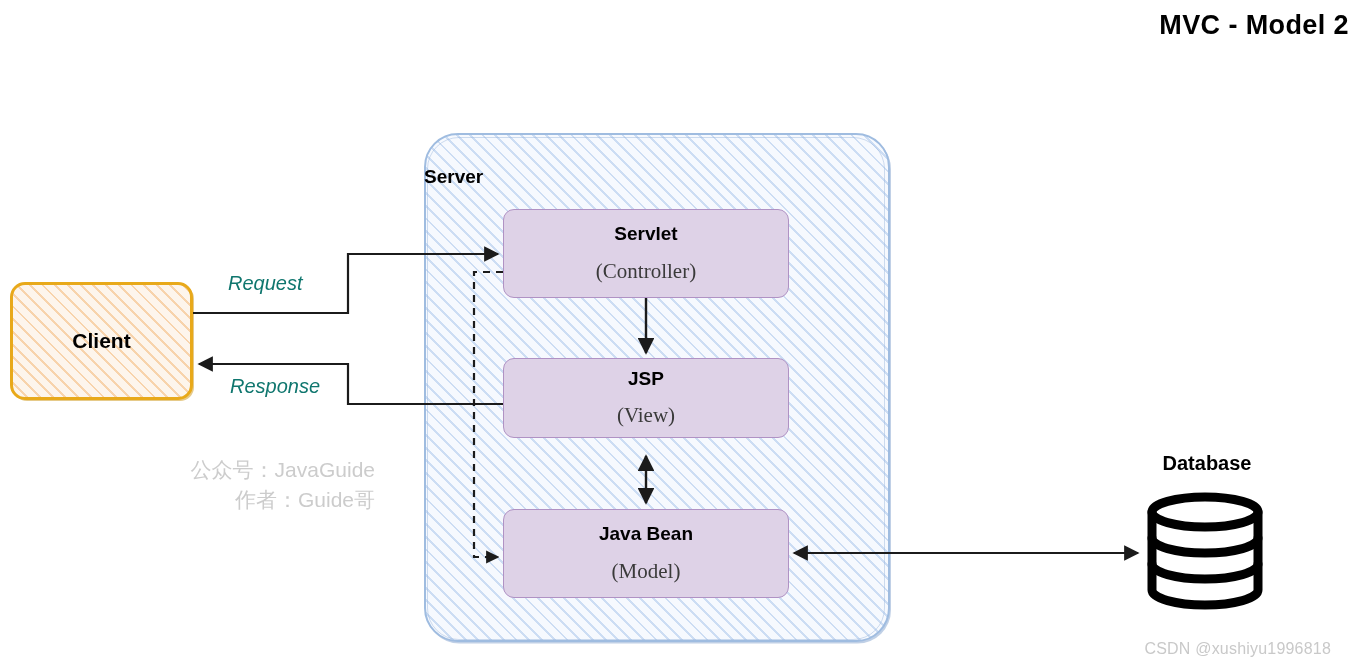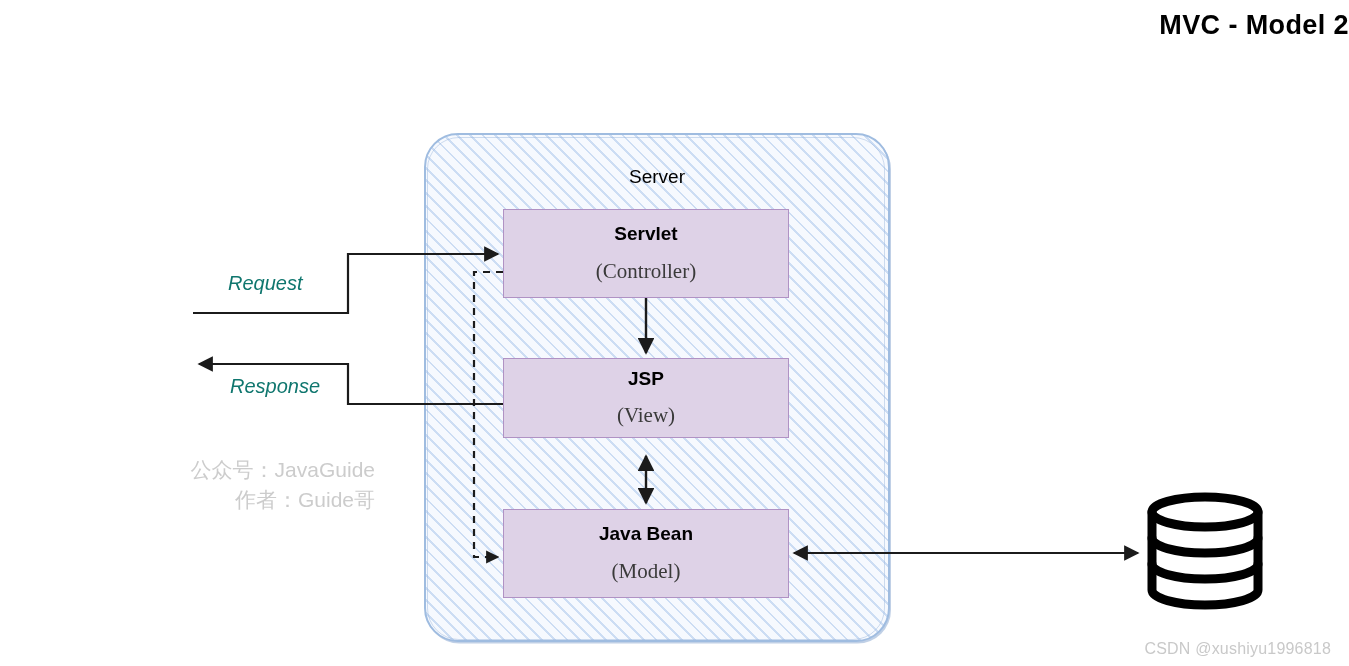--- a/index.html
+++ b/index.html
@@ -58,35 +58,35 @@
     left: 1px; top: 2px; right: 3px; bottom: 0px;
     border-radius: 32px;
     border: 1px solid rgba(150,180,220,0.45);
     pointer-events: none;
   }
   #server-label {
     position: absolute;
     left: 0;
     top: 166px;
     width: 1349px;
-    text-align: center;
+    text-align: left;
     font-size: 19px;
-    font-weight: normal;
+    font-weight: bold;
     color: #000000;
     z-index: 6;
   }
   
   #server-label { left: 424px; width: 466px; }
 
   
   .mvc-box {
     position: absolute;
     background: #ded2e7;
     border: 1.6px solid #b092c4;
-    border-radius: 0;
+    border-radius: 11px;
     box-sizing: border-box;
     display: flex;
     flex-direction: column;
     align-items: center;
     justify-content: center;
     z-index: 4;
   }
   .mvc-title {
     font-size: 19px;
     font-weight: bold;
@@ -212,21 +212,25 @@
   <div class="mvc-box" id="box-jsp">
     <div class="mvc-title">JSP</div>
     <div class="mvc-sub">(View)</div>
   </div>
 
   <div class="mvc-box" id="box-bean">
     <div class="mvc-title">Java Bean</div>
     <div class="mvc-sub">(Model)</div>
   </div>
 
-
+  <div id="client-box">
+    <span id="client-label">Client</span>
+  </div>
+
+  <div id="db-label">Database</div>
   <svg id="db-icon" viewBox="0 0 124 118">
     <g fill="none" stroke="#000000" stroke-width="9" stroke-linecap="round">
       <ellipse cx="62" cy="20" rx="53" ry="15"></ellipse>
       <path d="M9 20 L9 98 A53 15 0 0 0 115 98 L115 20"></path>
       <path d="M9 46 A53 15 0 0 0 115 46"></path>
       <path d="M9 72 A53 15 0 0 0 115 72"></path>
     </g>
   </svg>
 
   <div class="edge-label" id="label-request">Request</div>

